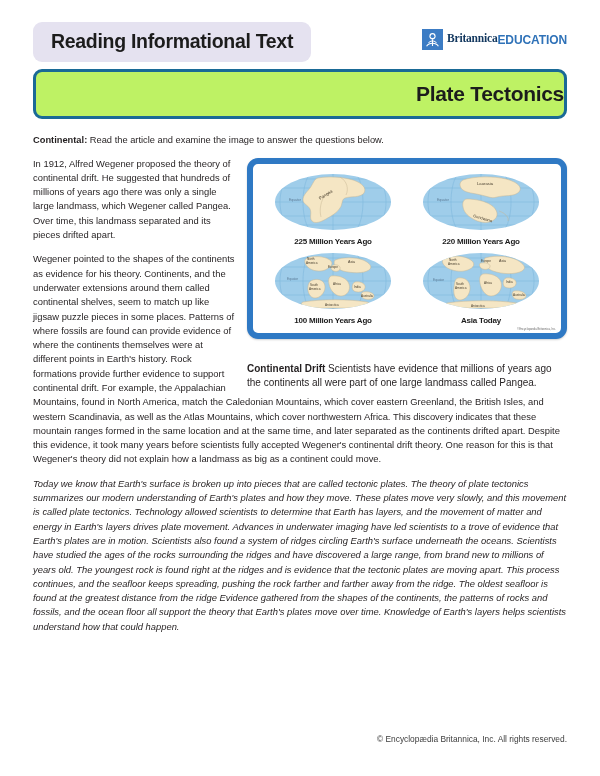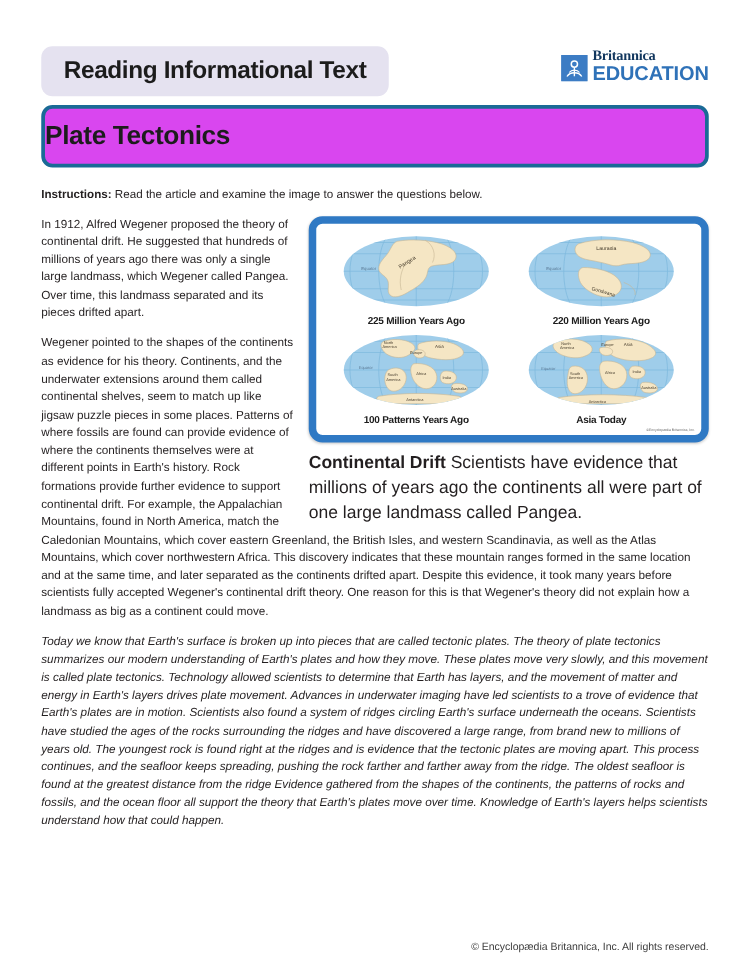--- a/index.html
+++ b/index.html
@@ -15,21 +15,21 @@
     position: relative;
     overflow: hidden;
   }
 
   .page {
     position: absolute;
     left: 0; top: 0;
     width: 600px;
     height: 776px;
     box-sizing: border-box;
-    padding: 16px 33px;
+    padding: 1px 33px;
   }
 
   
   .header-row {
     display: flex;
     align-items: center;
     justify-content: space-between;
     padding-top: 26px;
     height: 56px;
     box-sizing: border-box;
@@ -56,48 +56,48 @@
   }
   .brand-mark {
     width: 21px;
     height: 21px;
     background: #3c7cc4;
     position: relative;
     flex: 0 0 auto;
   }
   .brand-words {
     display: flex;
-    flex-direction: column;
+    flex-direction: row;
     line-height: 1;
   }
   .brand-name {
     font-family: "Liberation Serif", serif;
     font-weight: bold;
     font-size: 11.5px;
     color: #12375e;
     letter-spacing: -0.2px;
   }
   .brand-sub {
     font-weight: bold;
-    font-size: 16px;
+    font-size: 12px;
     color: #2f72b8;
     letter-spacing: -0.1px;
     margin-top: 1px;
   }
 
   
   .title-box {
     margin-top: 12px;
     border: 3px solid #1a6a96;
     border-radius: 9px;
     height: 44px;
     display: flex;
     align-items: center;
-    justify-content: flex-start;
-    background: #d946ef;
+    justify-content: flex-end;
+    background: #bef264;
   }
   .title-text {
     font-size: 21px;
     font-weight: bold;
     letter-spacing: -0.3px;
     color: #1c1c1c;
   }
 
   
   .instructions {
@@ -155,32 +155,32 @@
   }
   .figure-credit {
     position: absolute;
     right: 5px;
     bottom: 2px;
     font-size: 2.8px;
     color: #6a6a6a;
     letter-spacing: 0px;
   }
   .figure-caption {
-    margin-top: 6px;
-    font-size: 14px;
+    margin-top: 23px;
+    font-size: 10px;
     line-height: 1.42;
     color: #231f20;
   }
   .figure-caption b { font-weight: bold; }
 
   
   .footer {
     position: absolute;
     right: 33px;
-    bottom: 14px;
+    bottom: 32px;
     font-size: 8.4px;
     color: #3d3d3d;
   }
 
   .clearfix::after { content: ""; display: block; clear: both; }
 </style>
 </head>
 <body>
 
 <div class="page">
@@ -208,21 +208,21 @@
         <span class="brand-sub">EDUCATION</span>
       </span>
     </div>
   </div>
 
   <div class="title-box">
     <span class="title-text">Plate Tectonics</span>
   </div>
 
   <div class="instructions">
-    <b>Instructions:</b><span> Read the article and examine the image to answer the questions below.</span>
+    <b>Continental:</b><span> Read the article and examine the image to answer the questions below.</span>
   </div>
 
   <div class="article clearfix">
 
     <div class="figure">
       <div class="figure-frame">
         <div class="maps-grid">
 
           <div class="map-cell">
             <svg width="140" height="64" viewBox="0 0 140 64" aria-hidden="true">
@@ -329,21 +329,21 @@
                 <text x="65" y="18">Europe</text>
                 <text x="85" y="13" font-size="3.6">Asia</text>
                 <text x="47" y="36">South</text>
                 <text x="46" y="39.5">America</text>
                 <text x="70" y="35">Africa</text>
                 <text x="91" y="38">India</text>
                 <text x="98" y="47">Australia</text>
                 <text x="62" y="56">Antarctica</text>
               </g>
             </svg>
-            <div class="map-label">100 Patterns Years Ago</div>
+            <div class="map-label">100 Million Years Ago</div>
           </div>
 
           <div class="map-cell">
             <svg width="140" height="64" viewBox="0 0 140 64" aria-hidden="true">
               <defs>
                 <clipPath id="clip4">
                     <ellipse cx="70" cy="31" rx="58" ry="28"></ellipse>
                   </clipPath>
               </defs>
               <ellipse cx="70" cy="31" rx="58" ry="28" fill="#9fcdea"></ellipse>

